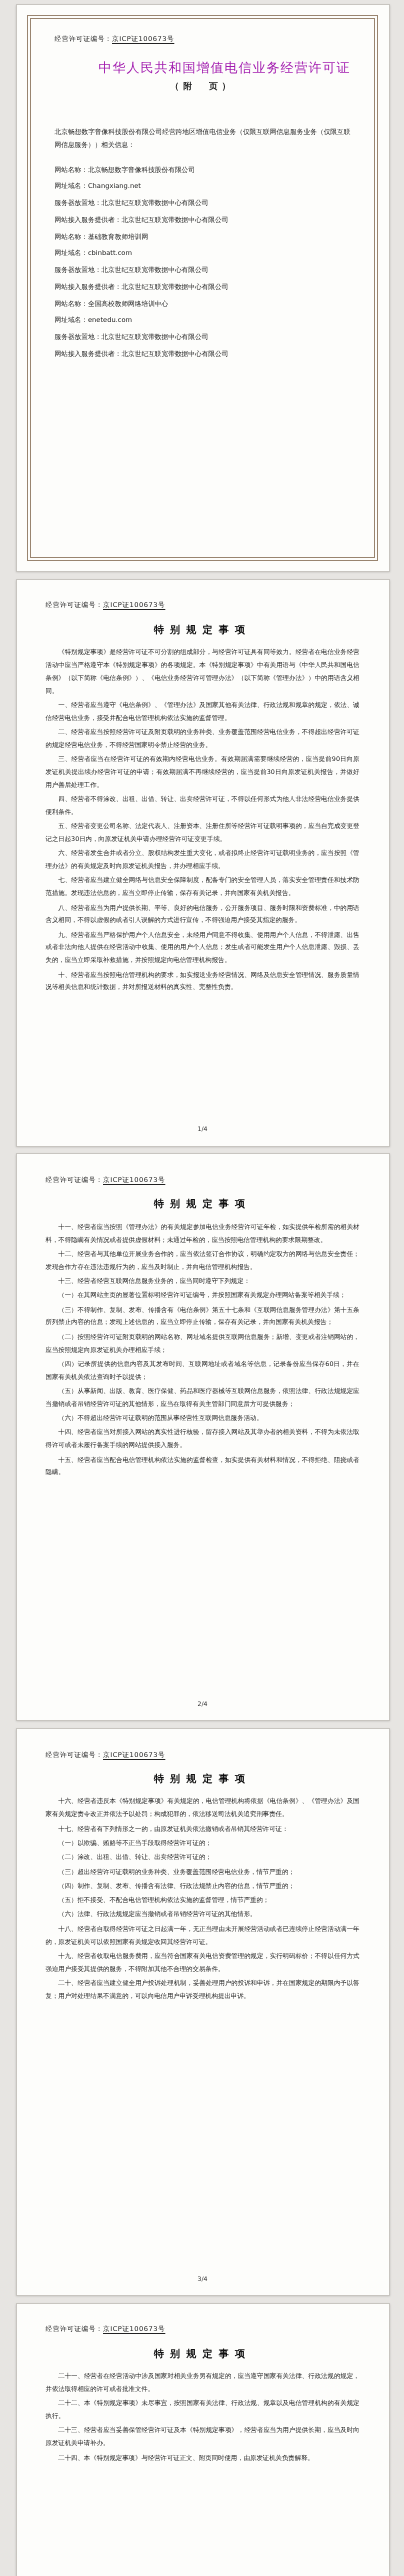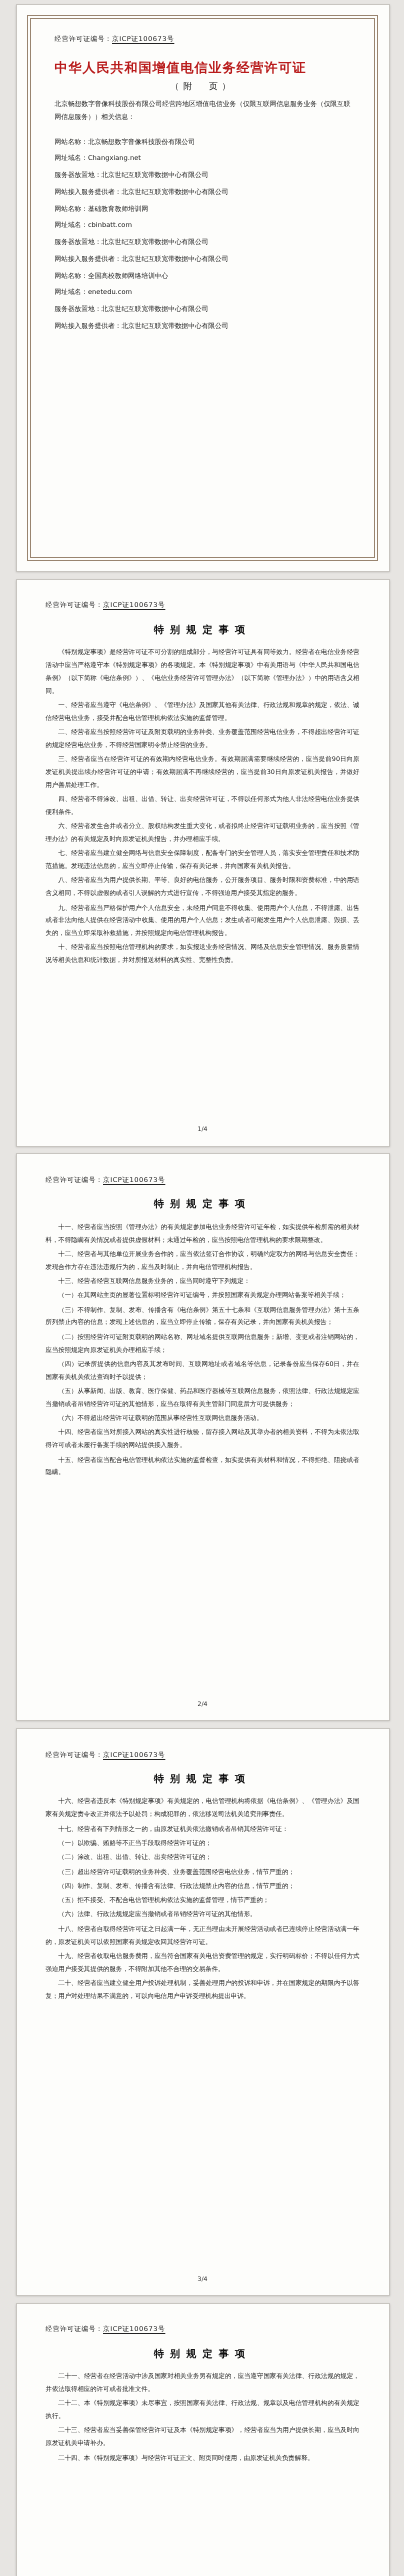--- a/index.html
+++ b/index.html
@@ -33,32 +33,32 @@
   }
   .cert-content {
     position:absolute; inset:14px;
     padding:15.5px 24px;
     box-sizing:border-box;
   }
   .doc-header { font-size:6.7px; letter-spacing:0.5px; color:#222; }
   .doc-header .num { text-decoration:underline; text-underline-offset:1.5px; }
   .cert-title {
     margin:15.5px 0 4.1px;
-    text-align:left;
+    text-align:right;
     font-size:13px;
-    font-weight:bold;
+    font-weight:normal;
     letter-spacing:1px;
-    color:#b91c1c;
+    color:#a21caf;
   }
   .cert-subtitle {
     text-align:center;
     font-size:8.8px;
-    font-weight:normal;
+    font-weight:bold;
     letter-spacing:4.1px;
-    margin-bottom:5px;
+    margin-bottom:33px;
   }
   .cert-intro {
     font-size:6.7px;
     line-height:1.9;
     margin:0 0 13px;
     text-align:justify;
   }
   .entries p {
     font-size:6.7px;
     line-height:1.65;
@@ -134,20 +134,21 @@
       <div class="doc-header">
         <span>经营许可证编号：</span><span class="num">京ICP证100673号</span>
       </div>
       <h2 class="prov-title">特别规定事项</h2>
       <div class="prov-body">
           <p>《特别规定事项》是经营许可证不可分割的组成部分，与经营许可证具有同等效力。经营者在电信业务经营活动中应当严格遵守本《特别规定事项》的各项规定。本《特别规定事项》中有关用语与《中华人民共和国电信条例》（以下简称《电信条例》）、《电信业务经营许可管理办法》（以下简称《管理办法》）中的用语含义相同。</p>
           <p>一、经营者应当遵守《电信条例》、《管理办法》及国家其他有关法律、行政法规和规章的规定，依法、诚信经营电信业务，接受并配合电信管理机构依法实施的监督管理。</p>
           <p>二、经营者应当按照经营许可证及附页载明的业务种类、业务覆盖范围经营电信业务，不得超出经营许可证的规定经营电信业务，不得经营国家明令禁止经营的业务。</p>
           <p>三、经营者应当在经营许可证的有效期内经营电信业务。有效期届满需要继续经营的，应当提前90日向原发证机关提出续办经营许可证的申请；有效期届满不再继续经营的，应当提前30日向原发证机关报告，并做好用户善后处理工作。</p>
           <p>四、经营者不得涂改、出租、出借、转让、出卖经营许可证，不得以任何形式为他人非法经营电信业务提供便利条件。</p>
+          <p>五、经营者变更公司名称、法定代表人、注册资本、注册住所等经营许可证载明事项的，应当自完成变更登记之日起30日内，向原发证机关申请办理经营许可证变更手续。</p>
           <p>六、经营者发生合并或者分立、股权结构发生重大变化，或者拟终止经营许可证载明业务的，应当按照《管理办法》的有关规定及时向原发证机关报告，并办理相应手续。</p>
           <p>七、经营者应当建立健全网络与信息安全保障制度，配备专门的安全管理人员，落实安全管理责任和技术防范措施。发现违法信息的，应当立即停止传输，保存有关记录，并向国家有关机关报告。</p>
           <p>八、经营者应当为用户提供长期、平等、良好的电信服务，公开服务项目、服务时限和资费标准，中的用语含义相同，不得以虚假的或者引人误解的方式进行宣传，不得强迫用户接受其指定的服务。</p>
           <p>九、经营者应当严格保护用户个人信息安全，未经用户同意不得收集、使用用户个人信息，不得泄露、出售或者非法向他人提供在经营活动中收集、使用的用户个人信息；发生或者可能发生用户个人信息泄露、毁损、丢失的，应当立即采取补救措施，并按照规定向电信管理机构报告。</p>
           <p>十、经营者应当按照电信管理机构的要求，如实报送业务经营情况、网络及信息安全管理情况、服务质量情况等相关信息和统计数据，并对所报送材料的真实性、完整性负责。</p>
         </div>
       <div class="page-no">1/4</div>
     </div>
   </section>
 

